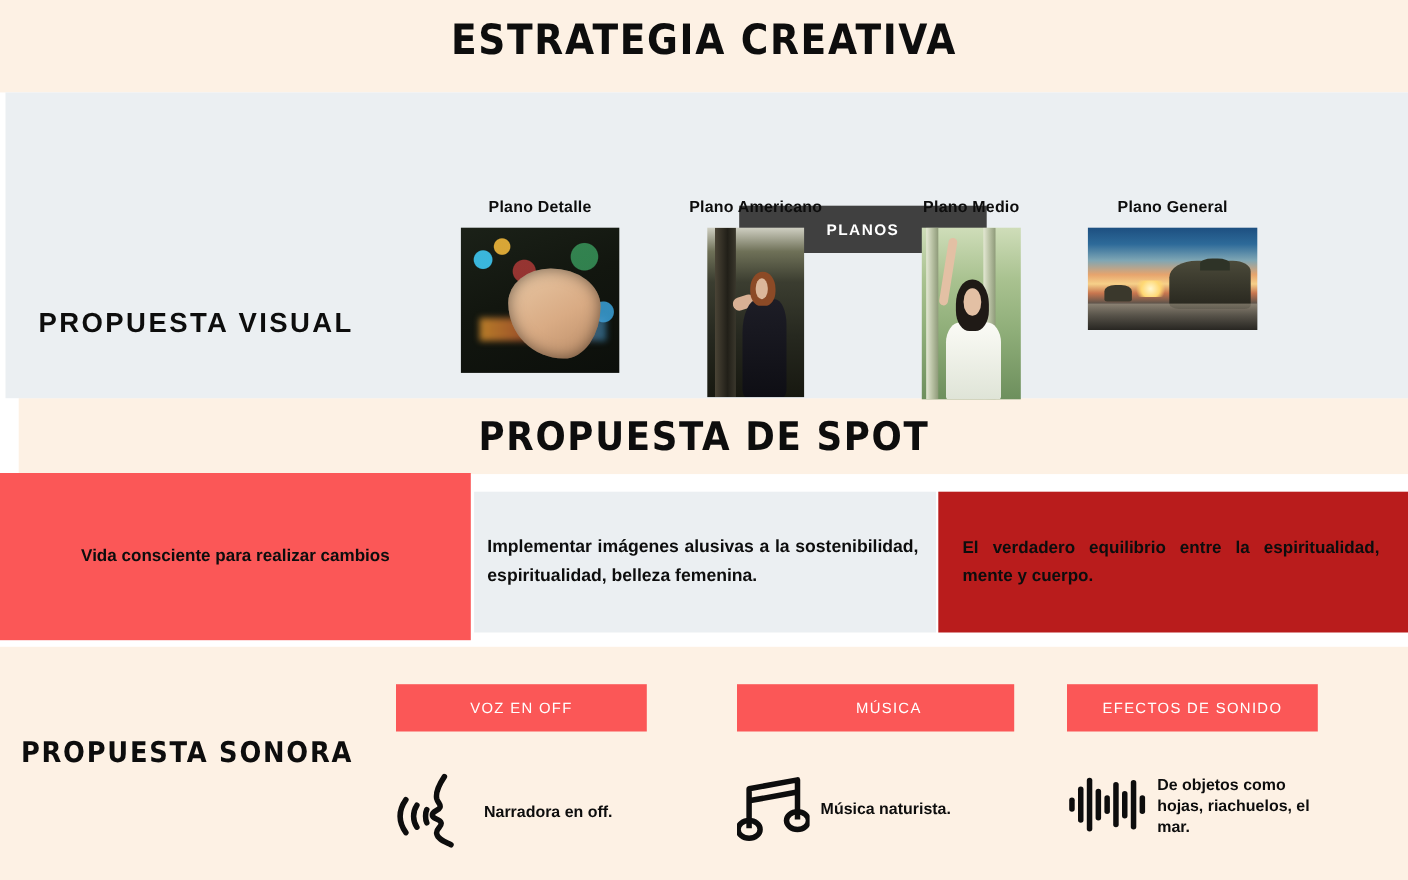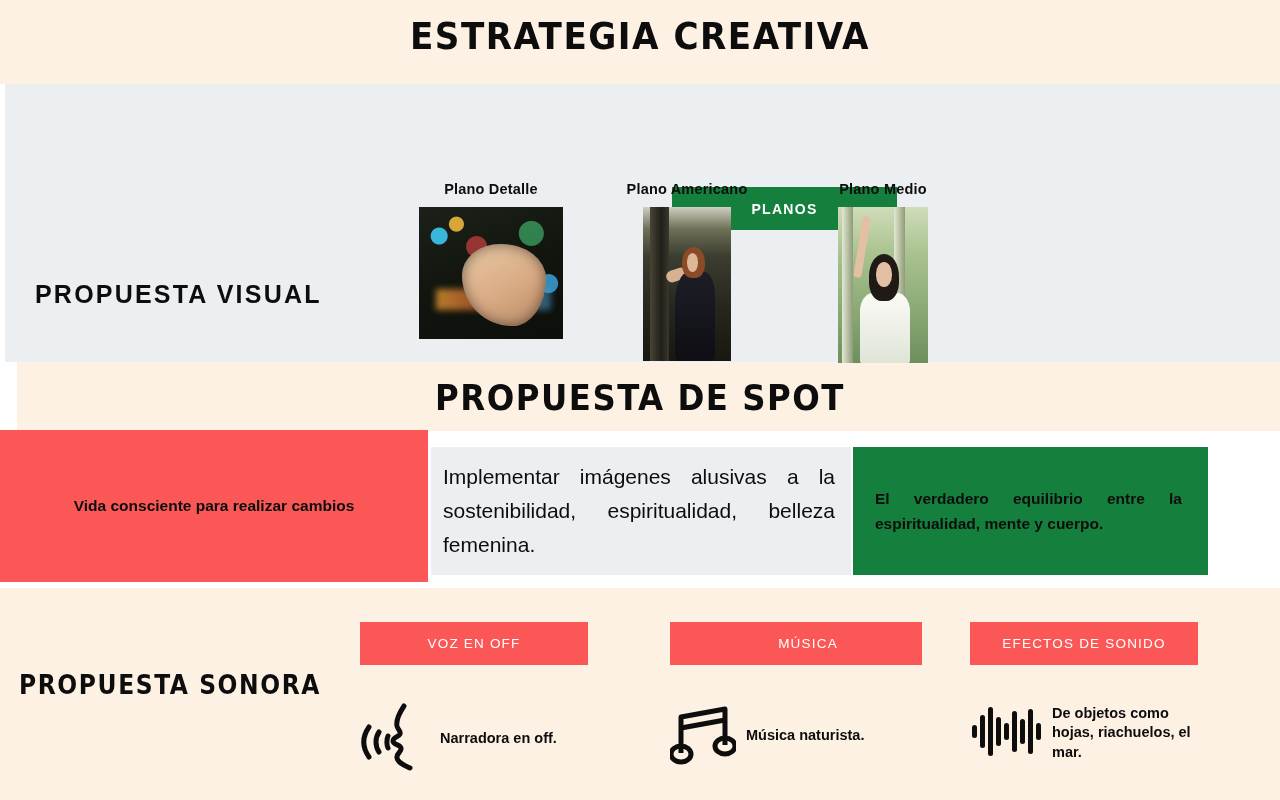--- a/index.html
+++ b/index.html
@@ -27,21 +27,21 @@
 
   
   #panel-visual{
     left:5px;top:84px;width:1275px;height:278px;background:#ebeff2;
   }
   #label-visual{
     left:30px;top:196px;font-size:25px;font-weight:bold;letter-spacing:2.2px;
     font-family:Liberation Sans, sans-serif;
   }
   #btn-planos{
-    left:667px;top:103px;width:225px;height:43px;background:#15803d;
+    left:667px;top:103px;width:225px;height:43px;background:#404040;
     display:flex;align-items:center;justify-content:center;
     color:#ffffff;font-size:14px;font-weight:bold;letter-spacing:1.3px;
   }
 
   .shot{position:absolute;}
   .shot-label{
     position:absolute;width:100%;text-align:center;top:0;
     font-size:14.5px;font-weight:bold;letter-spacing:.2px;
   }
   .shot-img{position:absolute;top:26px;left:50%;transform:translateX(-50%);
@@ -162,25 +162,25 @@
   }
   #spot-left .txt{
     padding:0 22px;font-size:15.5px;font-weight:bold;line-height:1.45;
     width:100%;text-align:center;
   }
   #spot-mid{
     left:431px;top:447px;width:420px;height:128px;background:#ebeff2;
     display:flex;align-items:center;
   }
   #spot-mid .txt{
-    padding:0 16px 0 12px;font-size:21px;font-weight:normal;line-height:1.62;
+    padding:0 16px 0 12px;font-size:16px;font-weight:bold;line-height:1.62;
     text-align:justify;text-justify:inter-word;
   }
   #spot-right{
-    left:853px;top:447px;width:355px;height:128px;background:#15803d;
+    left:853px;top:447px;width:427px;height:128px;background:#b91c1c;
     display:flex;align-items:center;
   }
   #spot-right .txt{
     padding:0 26px 0 22px;font-size:15.5px;font-weight:bold;line-height:1.62;
     text-align:justify;text-justify:inter-word;
   }
 
   
   #label-sonora{
     left:19px;top:670px;font-size:26px;font-weight:bold;letter-spacing:1.6px;
@@ -242,20 +242,30 @@
     <div class="shot-img ph-medio" style="width:90px;height:156px;">
         <div class="bamboo" style="left:4%;"></div>
         <div class="bamboo" style="left:62%;"></div>
         <div class="arm-up"></div>
         <div class="white-dress"></div>
         <div class="hair2"></div>
         <div class="face2"></div>
     </div>
   </div>
 
+  <div class="shot" style="left:985px;top:97px;width:152px;height:160px;">
+    <div class="shot-label">Plano General</div>
+    <div class="shot-img ph-general" style="width:154px;height:93px;">
+      <div class="sun"></div>
+      <div class="rock"></div>
+      <div class="rock-top"></div>
+      <div class="rock2"></div>
+      <div class="water"></div>
+    </div>
+  </div>
 </div>
 
 <div class="abs" id="title-spot">PROPUESTA  DE SPOT</div>
 
 <div class="abs" id="spot-left">
   <div class="txt">Vida consciente para realizar cambios</div>
 </div>
 
 <div class="abs" id="spot-mid">
   <div class="txt">Implementar imágenes alusivas a la sostenibilidad, espiritualidad, belleza femenina.</div>

